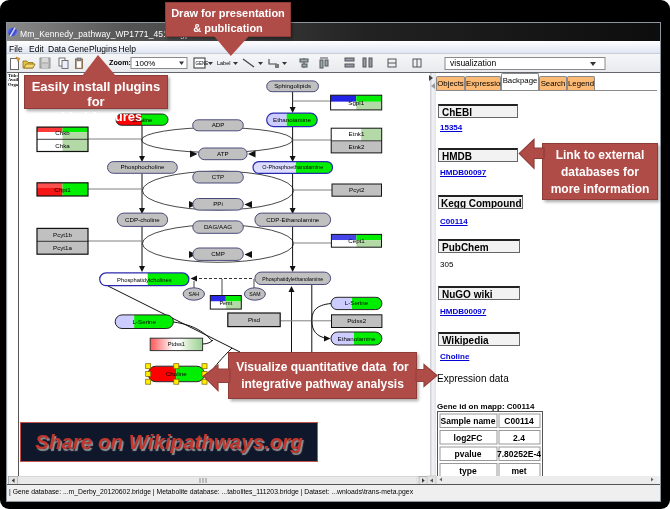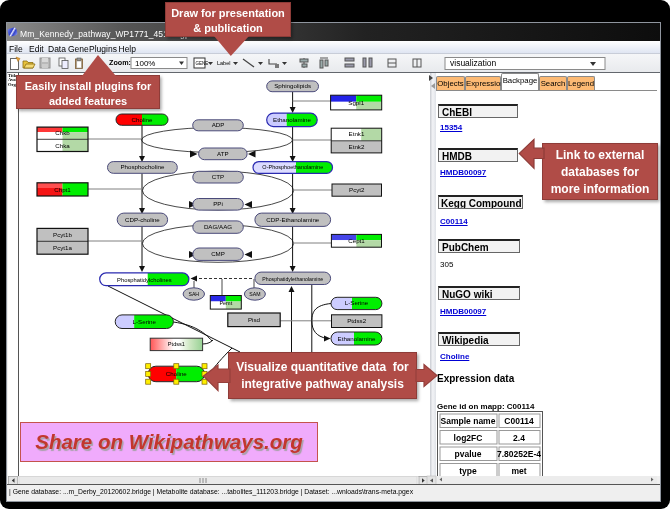--- a/index.html
+++ b/index.html
@@ -27,21 +27,21 @@
 .hdrbox{position:absolute;left:438px;width:80px;height:14px;white-space:nowrap;overflow:hidden;background:#f2f2f2;border:1px solid #666;border-top:2px solid #222;box-sizing:border-box;font-size:10px;font-weight:bold;line-height:13px;padding-left:3px;color:#000;}
 .plink{position:absolute;left:440px;font-size:8px;font-weight:bold;color:#0000d4;text-decoration:underline;}
 .ptext{position:absolute;left:440px;font-size:8px;color:#000;}
 
 #hscroll{position:absolute;left:8px;top:476px;width:421px;height:9px;background:#f2f2f2;border:1px solid #cfcfcf;box-sizing:border-box;}
 #pscroll{position:absolute;left:436px;top:476px;width:221px;height:8px;background:#eaeaea;}
 #statusbar{position:absolute;left:7px;top:484px;width:653px;height:17px;background:#efefef;border-top:1.5px solid #555;box-sizing:border-box;font-size:6.8px;color:#000;line-height:13px;padding-left:2px;}
 
 .callout{position:absolute;background:#b04c47;border:1px solid #8e3c38;color:#fff;font-weight:bold;text-align:center;box-sizing:border-box;box-shadow:1.5px 2px 3px rgba(0,0,0,0.35);}
 .ctri{position:absolute;background:#b04c47;}
-#share{position:absolute;left:20px;top:422px;width:298px;height:40px;background:#f0abfc;border:1px solid #c4534d;box-sizing:border-box;color:#c2372d;font-size:20.5px;font-style:italic;font-weight:bold;text-align:center;line-height:37px;text-shadow:1.5px 1.5px 1px rgba(160,160,160,0.9);}
+#share{position:absolute;left:20px;top:422px;width:298px;height:40px;background:#0f172a;border:1px solid #c4534d;box-sizing:border-box;color:#c2372d;font-size:20.5px;font-style:italic;font-weight:bold;text-align:center;line-height:37px;text-shadow:1.5px 1.5px 1px rgba(160,160,160,0.9);}
 </style>
 </head>
 <body>
 <div id="stage">
   <div id="win"></div>
   <div id="titlebar"></div>
   <div id="appicon"></div>
   <div id="titletext">Mm_Kennedy_pathway_WP1771_45176.gpml</div>
   <div id="menubar"></div>
   <div class="menuitem" style="left:9px;">File</div>
@@ -134,21 +134,21 @@
   <div class="hdrbox" style="top:148px;">HMDB</div>
   <div class="plink" style="top:168px;">HMDB00097</div>
   <div class="hdrbox" style="top:195px;width:85px;padding-left:2px;">Kegg Compound</div>
   <div class="plink" style="top:217px;">C00114</div>
   <div class="hdrbox" style="top:239px;width:82px;">PubChem</div>
   <div class="ptext" style="top:260px;">305</div>
   <div class="hdrbox" style="top:286px;width:82px;">NuGO wiki</div>
   <div class="plink" style="top:307px;">HMDB00097</div>
   <div class="hdrbox" style="top:332px;width:82px;">Wikipedia</div>
   <div class="plink" style="top:352px;">Choline</div>
-  <div class="abs" style="left:437px;top:373px;font-size:10px;font-weight:bold;text-align:right;">Expression data</div>
+  <div class="abs" style="left:437px;top:373px;font-size:10px;font-weight:normal;text-align:right;">Expression data</div>
   <div class="abs" style="left:437px;top:402px;font-size:8px;font-weight:bold;">Gene id on mapp: C00114</div>
 
   <svg class="abs" style="left:437px;top:411px;" width="108" height="70" viewBox="0 0 108 70">
     <rect x="0.5" y="0.5" width="105" height="69" fill="#fff" stroke="#555"></rect>
     <g fill="#fff" stroke="#999">
       <rect x="3" y="3" width="57" height="13.5"></rect>
         <rect x="62" y="3" width="41" height="13.5"></rect>
       <rect x="3" y="19.5" width="57" height="13.5"></rect>
         <rect x="62" y="19.5" width="41" height="13.5"></rect>
       <rect x="3" y="36" width="57" height="13.5"></rect>
@@ -451,21 +451,21 @@
   <svg class="abs" style="left:426px;top:72px;" width="12" height="416" viewBox="0 0 12 416">
     <path d="M3 3 L3 9 L7 6 Z" fill="#444"></path>
     <path d="M9 3 L9 9 L5 6 Z" fill="#999" transform="translate(0,8)"></path>
     <rect x="1" y="404" width="9" height="9" fill="#e2e2e2" stroke="#bbb" stroke-width="0.6"></rect>
     <path d="M7 406.5 L4 408.5 L7 410.5 Z" fill="#555"></path>
   </svg>
   <div id="statusbar">| Gene database: ...m_Derby_20120602.bridge | Metabolite database: ...tabolites_111203.bridge | Dataset: ...wnloads\trans-meta.pgex</div>
 
   <div class="callout" style="left:165px;top:2px;width:126px;height:35px;font-size:11px;line-height:15px;padding-top:3px;">Draw for presentation<br>&amp; publication</div>
   <div class="ctri" style="left:214px;top:36px;width:35px;height:20px;clip-path:polygon(0 0,100% 0,48% 100%);"></div>
-  <div class="callout" style="left:16px;top:75px;width:144px;height:34px;font-size:11px;line-height:15px;padding-top:2.5px;">Easily install plugins for<br>added features</div>
+  <div class="callout" style="left:24px;top:75px;width:144px;height:34px;font-size:13px;line-height:15px;padding-top:2.5px;">Easily install plugins for<br>added features</div>
   <div class="ctri" style="left:82px;top:55px;width:34px;height:21px;clip-path:polygon(47% 0,0 100%,100% 100%);"></div>
   <div class="callout" style="left:542px;top:127px;width:116px;height:57px;font-size:12px;line-height:17px;padding-top:3px;margin-top:16px;">Link to external<br>databases for<br>more information</div>
   <svg class="abs" style="left:516px;top:136px;" width="30" height="36" viewBox="0 0 30 36">
       <polygon points="3.3,17.4 18,3.3 18,12.2 28,12.2 28,22.5 18,22.5 18,32.3" fill="#b04c47" stroke="#8e3c38" stroke-width="1.2"></polygon>
     </svg>
   <div class="callout" style="left:228px;top:352px;width:189px;height:47px;font-size:12px;line-height:17px;padding-top:6px;">Visualize quantitative data&nbsp; for<br>integrative pathway analysis</div>
   <svg class="abs" style="left:201px;top:362px;" width="32" height="32" viewBox="0 0 32 32">
       <polygon points="2.5,14 17,3 17,7 29,7 29,20.5 17,20.5 17,28.5" fill="#b04c47" stroke="#96403c" stroke-width="1.2"></polygon>
     </svg>
   <svg class="abs" style="left:415px;top:362px;" width="24" height="27" viewBox="0 0 24 27">

